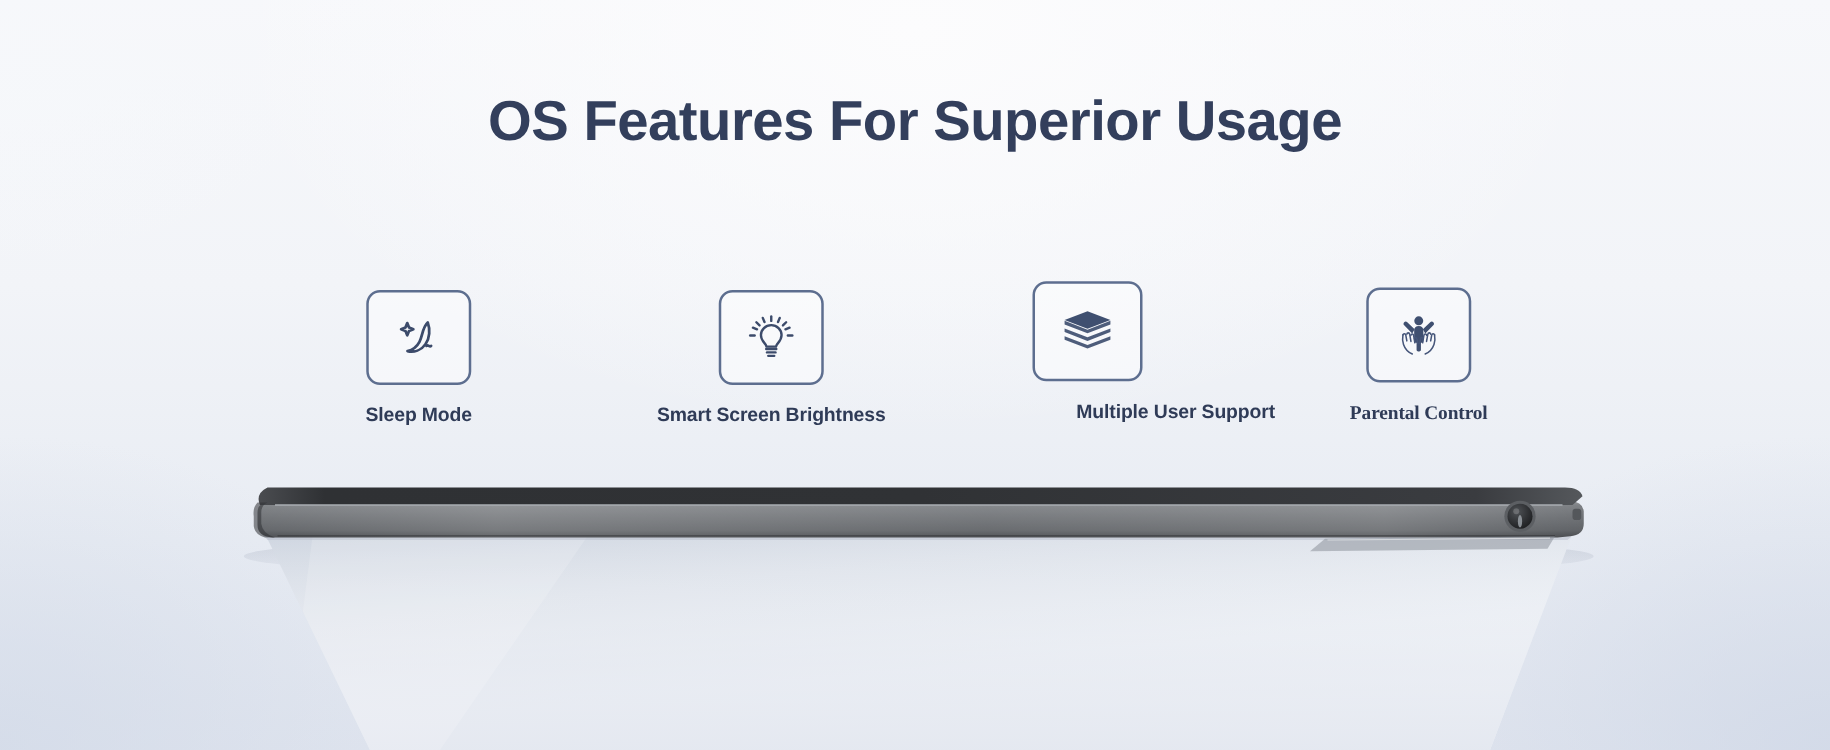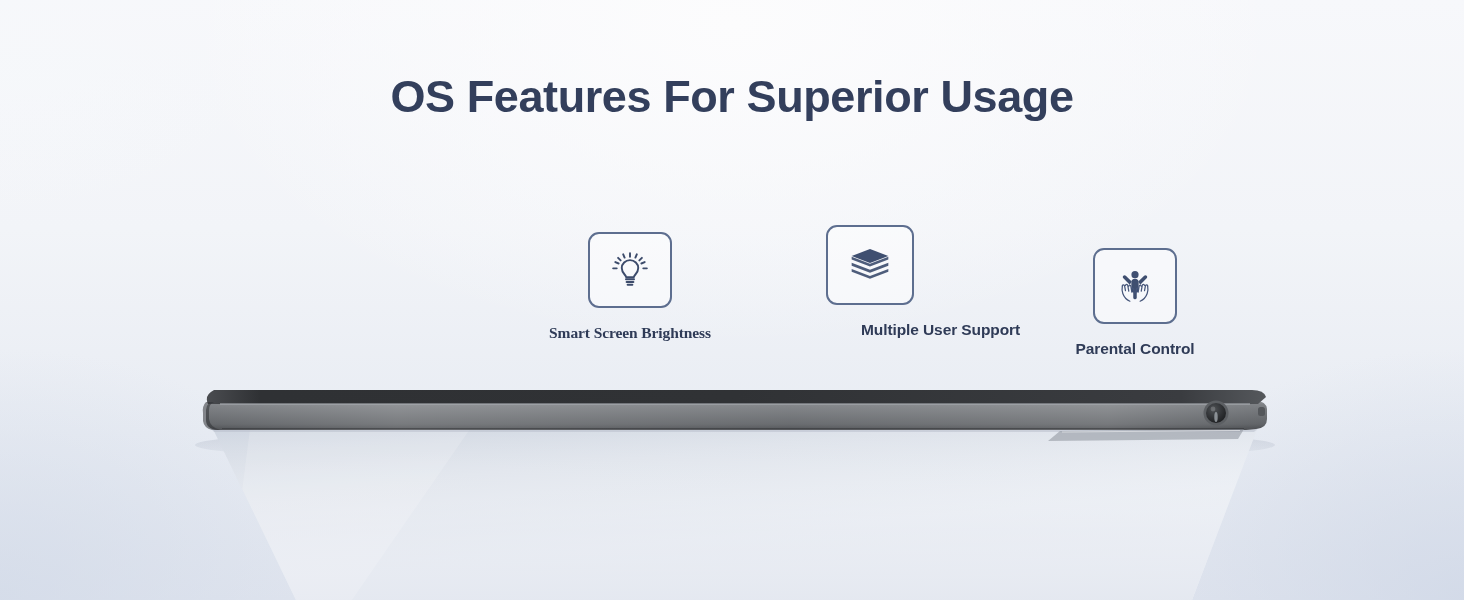--- a/index.html
+++ b/index.html
@@ -86,22 +86,38 @@
 </style>
 </head>
 <body>
 
 <div id="stage">
 
   <div class="headline">OS Features For Superior Usage</div>
 
   <div class="features">
 
-
-    <div class="feature" id="feat-1" style="top: 10px; left: 480px; width: 300px; font-family: Liberation Serif, serif;">
+    <div class="feature" id="feat-0" style="top: 10px; left: 185px; width: 300px;">
+      <div class="icon-box" id="box-0" style="width: 84px; height: 76px;">
+        <svg class="glyph" width="46" height="46" viewBox="0 0 48 48">
+          <g fill="none" stroke="#3c4b6b" stroke-width="2.3" stroke-linecap="round" stroke-linejoin="round">
+            <path d="M31.5 11.5 C33.6 17.1 33.3 24.4 29.6 29.6
+                     C26.0 34.6 20.2 36.7 14.6 35.4
+                     C19.0 34.3 22.6 31.4 24.6 27.6
+                     C27.4 22.3 27.0 15.6 31.5 11.5 Z"></path>
+            <path d="M14.4 12.0 L15.9 15.6 L19.5 17.1 L15.9 18.6 L14.4 22.2
+                     L12.9 18.6 L9.3 17.1 L12.9 15.6 Z"></path>
+            <path d="M30.4 31.0 c1.3-1.6 2.6 1.6 3.9 0"></path>
+          </g>
+        </svg>
+      </div>
+      <div class="feature-label">Sleep Mode</div>
+    </div>
+
+    <div class="feature" id="feat-1" style="top: 10px; left: 467px; width: 300px;">
       <div class="icon-box" id="box-1" style="width: 84px; height: 76px;">
         <svg class="glyph" width="44" height="44" viewBox="0 0 48 48">
           <g fill="none" stroke="#3c4b6b" stroke-width="2.1" stroke-linecap="round" stroke-linejoin="round">
             <path d="M24 13.2 c-5.0 0-9.0 3.9-9.0 8.7 0 3.1 1.6 5.3 3.1 7.0
                      1.0 1.1 1.6 2.1 1.8 3.1 h8.2 c0.2-1.0 0.8-2.0 1.8-3.1
                      1.5-1.7 3.1-3.9 3.1-7.0 0-4.8-4.0-8.7-9.0-8.7 Z"></path>
             <path d="M19.6 34.0 h8.8"></path>
             <path d="M20.3 37.0 h7.4"></path>
             <path d="M21.4 40.0 h5.2"></path>
             <path d="M24 5.6 v3.9"></path>
@@ -129,21 +145,21 @@
             <path d="M4 21.6 L4 24.7 L24 32.4 L44 24.7 L44 21.6
                      L24 29.3 Z" opacity="0.92"></path>
             <path d="M4 28.3 L4 31.4 L24 39.1 L44 31.4 L44 28.3
                      L24 36.0 Z" opacity="0.92"></path>
           </g>
         </svg>
       </div>
       <div class="feature-label">Multiple User Support</div>
     </div>
 
-    <div class="feature" id="feat-3" style="top: 26px; left: 985px; width: 300px;">
+    <div class="feature" id="feat-3" style="top: 8px; left: 985px; width: 300px; font-family: Liberation Serif, serif;">
       <div class="icon-box" id="box-3" style="width: 84px; height: 76px;">
         <svg class="glyph" width="44" height="44" viewBox="0 0 48 48">
 
           <g fill="#3f4f70">
             <circle cx="24" cy="11.6" r="3.9"></circle>
             <path d="M24 16.2 c-2.6 0-4.0 1.6-4.0 3.6 v9.4 c0 0.9 0.7 1.5 1.5 1.5
                      h0.6 v6.2 c0 0.9 0.7 1.5 1.5 1.5 h0.8 c0.8 0 1.5-0.6 1.5-1.5
                      v-6.2 h0.6 c0.8 0 1.5-0.6 1.5-1.5 v-9.4 c0-2.0-1.4-3.6-4.0-3.6 Z"></path>
             <path d="M20.4 19.0 L14.0 12.8 c-0.8-0.8-2.0-0.8-2.7 0-0.8 0.8-0.8 2.0 0 2.7
                      l7.0 7.2 Z"></path>

